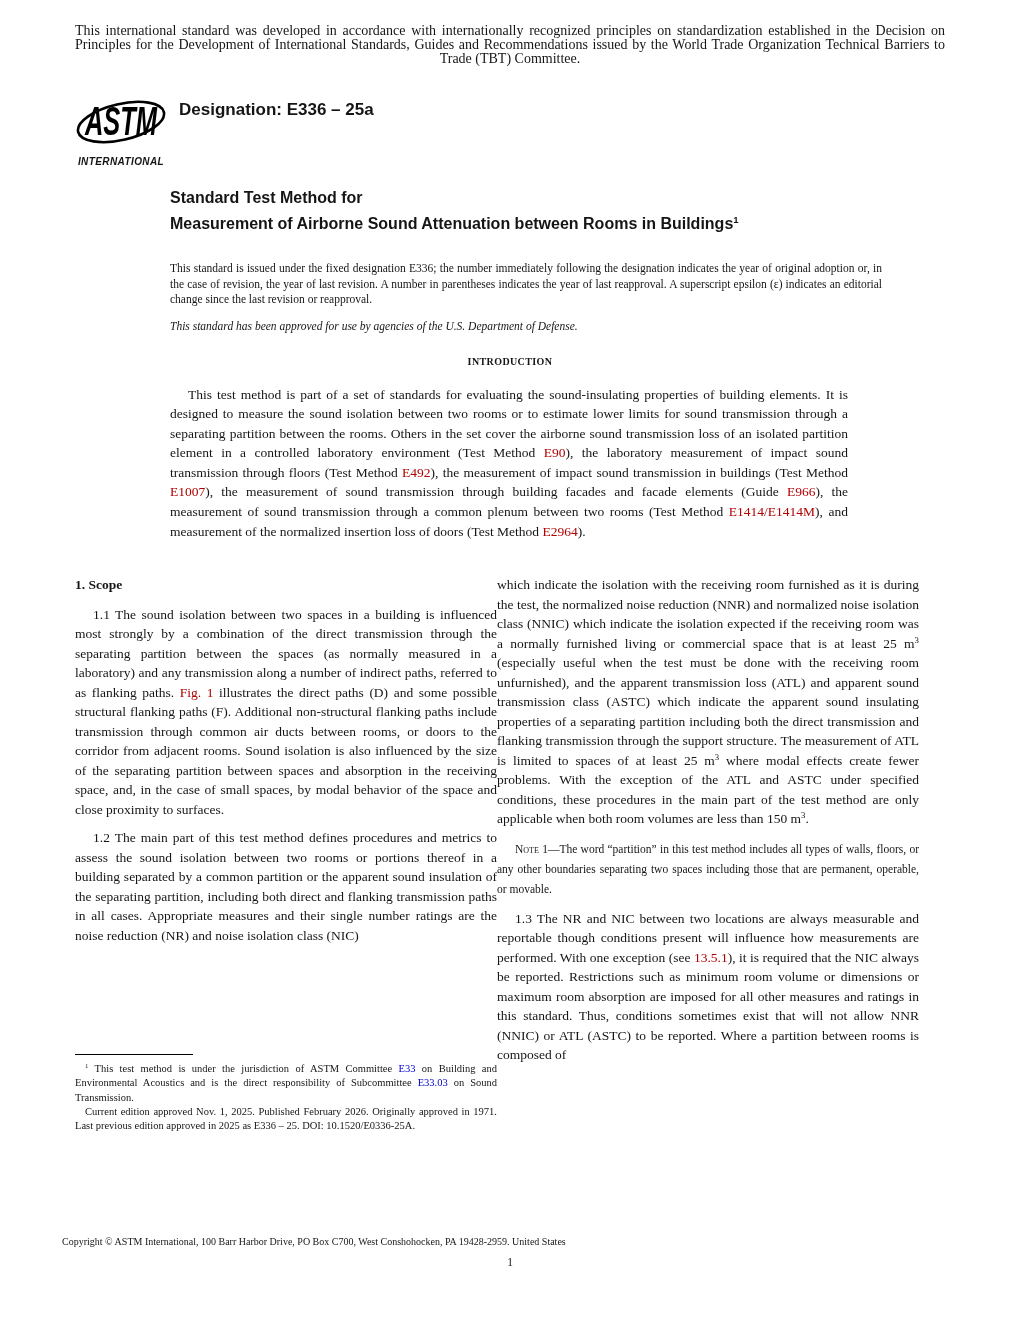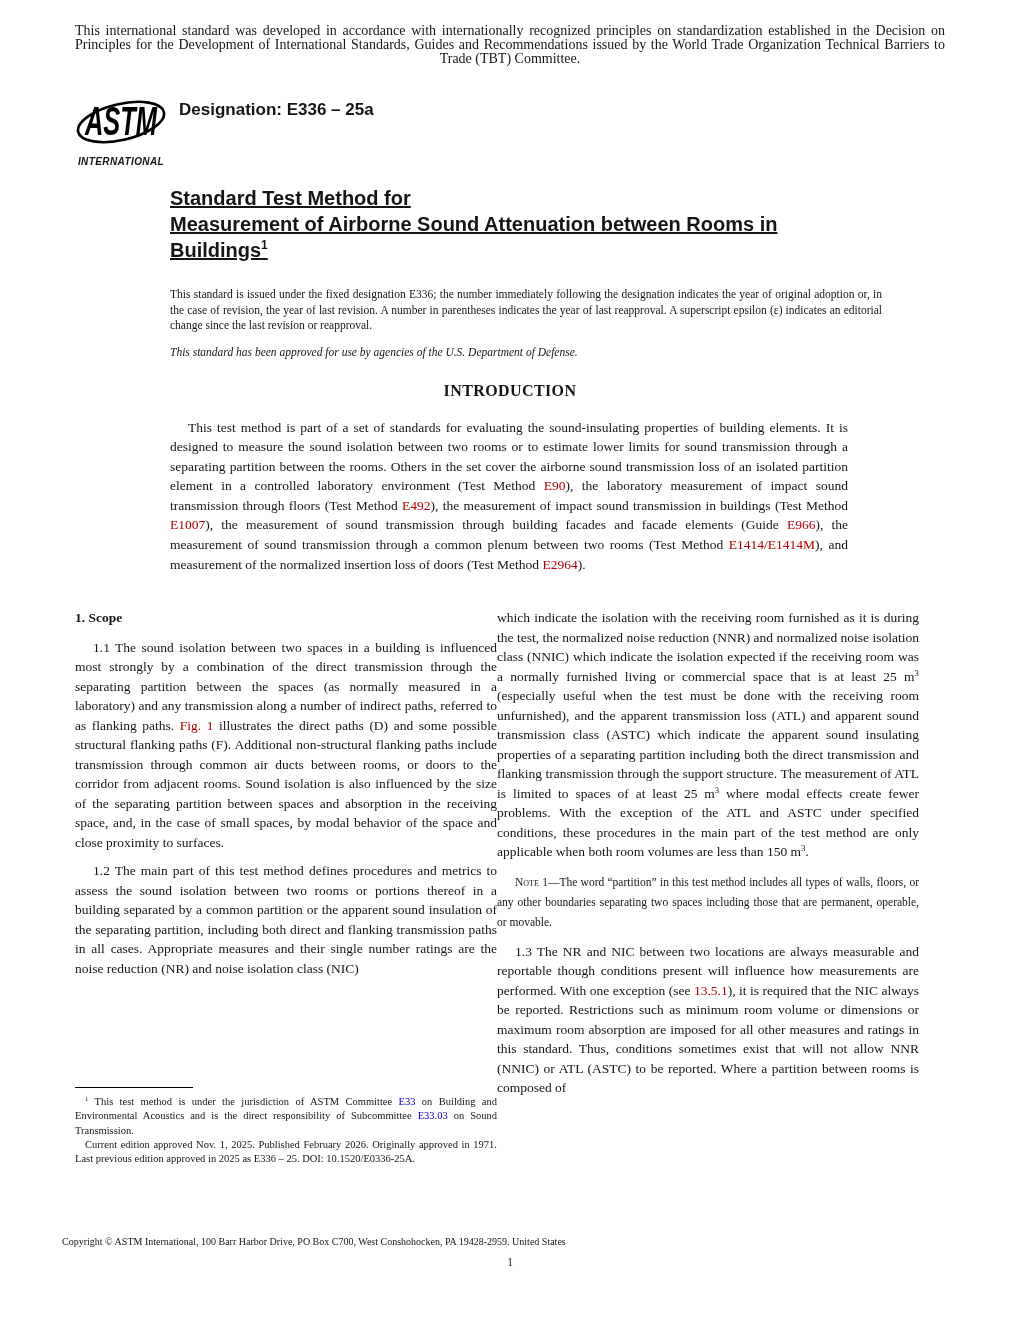--- a/index.html
+++ b/index.html
@@ -3,25 +3,25 @@
 <meta charset="utf-8">
 <style>
   html,body{margin:0;padding:0;background:#ffffff;}
   body{width:1020px;height:1320px;position:relative;font-family:"Liberation Serif",serif;color:#151515;}
   .page{position:absolute;inset:0;padding:24px 75px 0;box-sizing:border-box;}
   .top-notice{margin:0;font-size:14px;line-height:14px;text-align:justify;text-align-last:center;}
   .header-row{display:flex;align-items:flex-start;margin-top:18px;}
   .logo{width:92px;text-align:center;}
   .logo-intl{font-family:"Liberation Sans",sans-serif;font-weight:bold;font-style:italic;font-size:10px;letter-spacing:0.4px;margin-top:-6px;}
   .designation{margin-left:12px;margin-top:16px;font-family:"Liberation Sans",sans-serif;font-weight:bold;font-size:17px;text-align:center;}
-  .title-block{margin:18px 0 16px 95px;width:650px;font-family:"Liberation Sans",sans-serif;font-weight:bold;font-size:20px;line-height:26px;text-decoration:underline;}
+  .title-block{margin:18px 0 16px 95px;width:650px;font-family:"Liberation Sans",sans-serif;font-weight:bold;font-size:16px;line-height:26px;}
   .title-block sup{font-size:60%;}
   .issuing{margin:24px 0 0 95px;width:712px;font-size:11.5px;line-height:15.5px;text-align:justify;}
   .dod{margin:12px 0 0 95px;font-size:11.5px;font-style:italic;}
-  .intro-head{margin:24px 0 0;text-align:center;font-size:16px;font-weight:bold;letter-spacing:0.4px;}
+  .intro-head{margin:24px 0 0;text-align:center;font-size:10px;font-weight:bold;letter-spacing:0.4px;}
   .intro-para{margin:18px 0 0 95px;width:678px;font-size:13.5px;line-height:19.6px;text-align:justify;text-indent:18px;}
   .columns{display:flex;margin-top:34px;height:558px;}
   .col{width:422px;position:relative;font-size:13.5px;line-height:19.5px;text-align:justify;overflow:hidden;}
   .scope-head{margin:0 0 10px;font-size:13.5px;font-weight:bold;}
   .col p{margin:0 0 9px;}
   .body-para{text-indent:18px;}
   .cont-para{text-indent:0;}
   .note{font-size:11.5px;line-height:20px;margin:10px 0 10px !important;text-indent:18px;}
   .sc{font-variant:small-caps;}
   .link-red{color:#b00000;}

